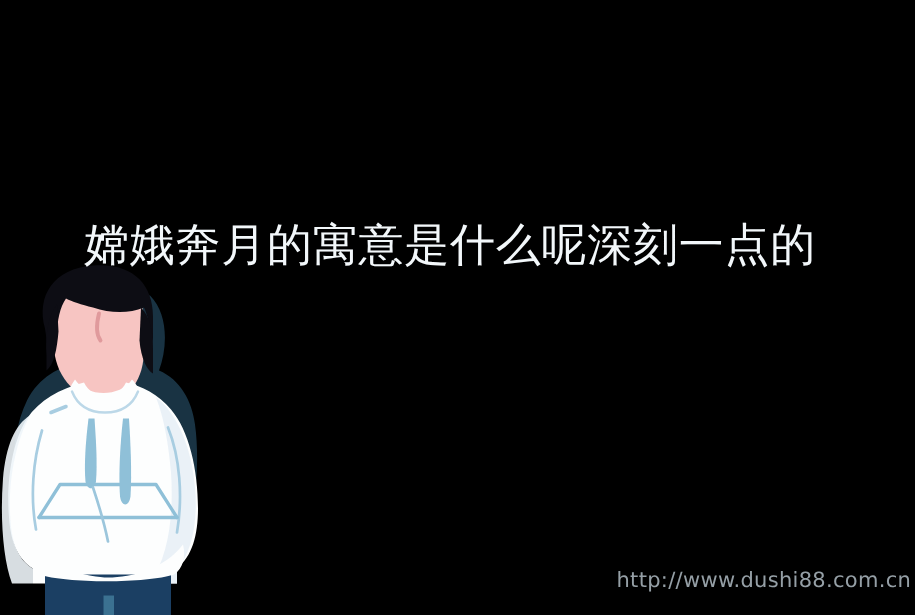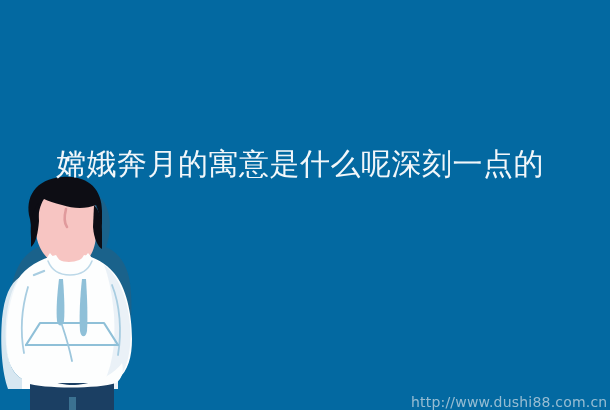--- a/index.html
+++ b/index.html
@@ -9,21 +9,21 @@
   }
   body {
     font-family: "DejaVu Sans", "Liberation Sans", sans-serif;
   }
 
   #canvas {
     position: relative;
     width: 610px;
     height: 410px;
     overflow: hidden;
-    background: #0369a1;
+    background: #000000;
   }
 
   
   #headline {
     position: absolute;
     left: 56px;
     top: 142px;
     width: 520px;
     height: 44px;
     line-height: 44px;
@@ -31,21 +31,21 @@
     font-size: 30px;
     letter-spacing: 0.5px;
     white-space: nowrap;
     font-family: "DejaVu Sans", "Liberation Sans", sans-serif;
   }
 
   
   #watermark {
     position: absolute;
     left: 411px;
-    top: 394px;
+    top: 379px;
     color: #cfdde6;
     opacity: 0.72;
     font-size: 14px;
     letter-spacing: 0.2px;
     white-space: nowrap;
     font-family: "DejaVu Sans", "Liberation Sans", sans-serif;
   }
 
   
   #illustration {

